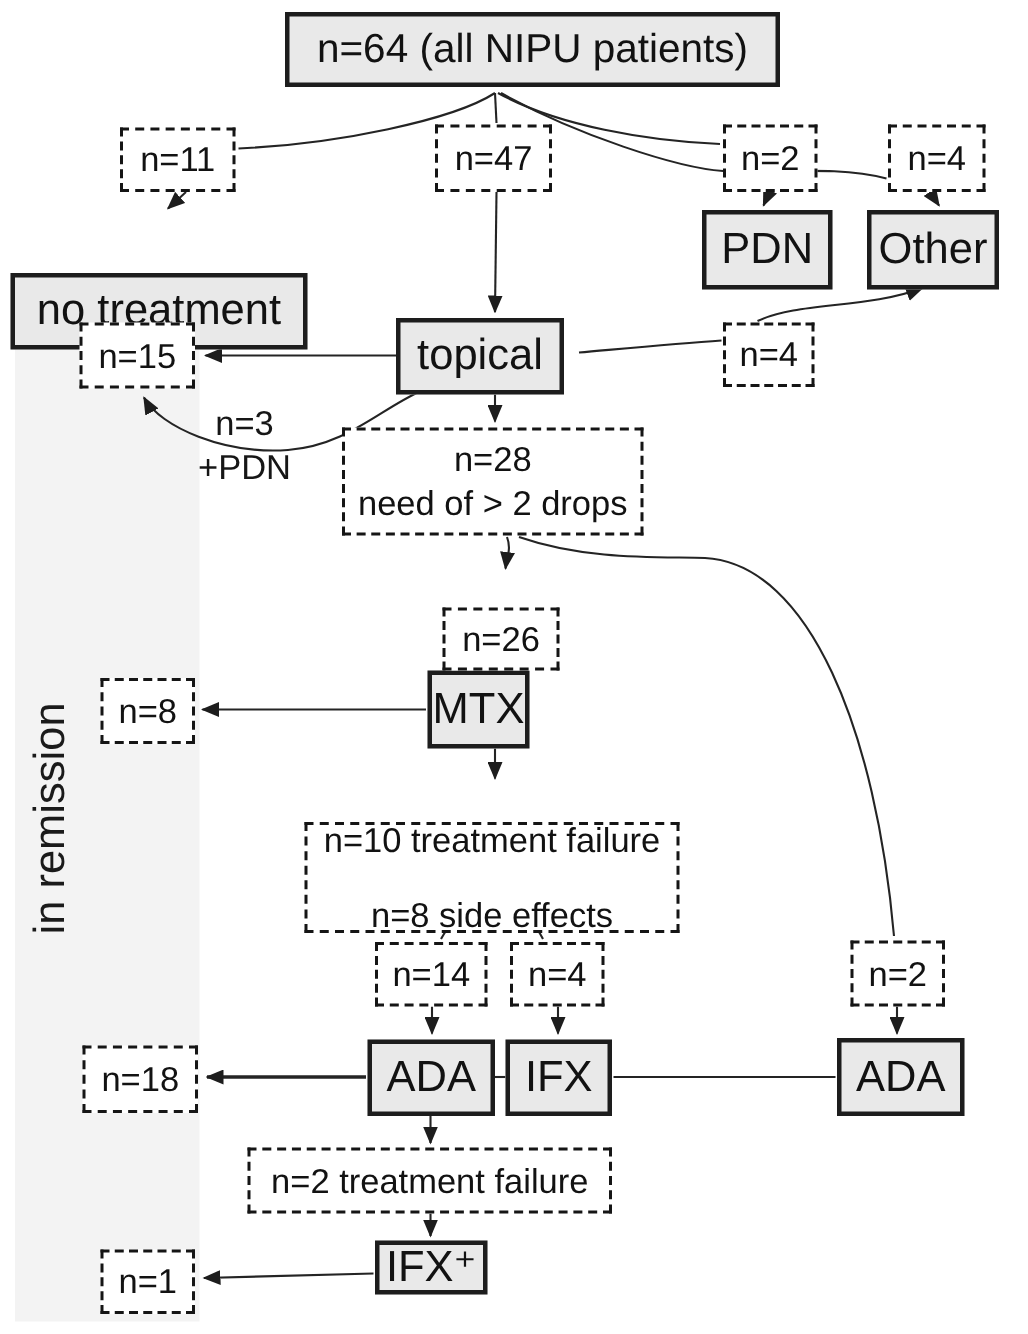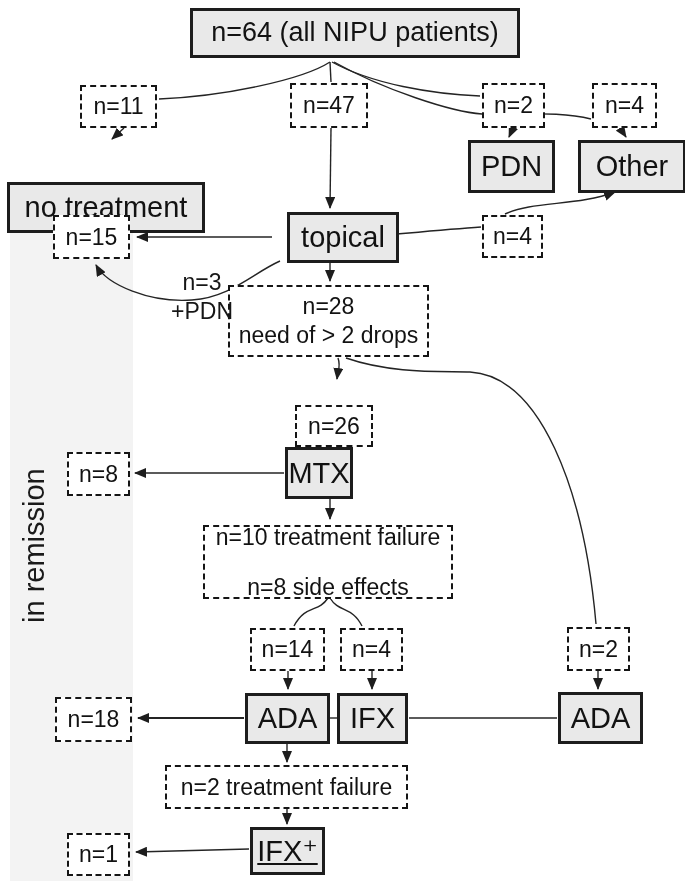--- a/index.html
+++ b/index.html
@@ -93,49 +93,49 @@
 
       <path d="M287,744 L287,762" marker-end="url(#arw)"></path>
       <path d="M287,809 L287,824" marker-end="url(#arw)"></path>
       <path d="M249,849 L136,852" marker-end="url(#arw)"></path>
     </g>
   </svg>
 
   <div class="node solid big" style="left:163px;top:8px;width:330px;height:50px;margin-left:27px;">n=64 (all NIPU patients)</div>
   <div class="node solid" style="left:7px;top:142px;width:198px;height:51px;margin-top:40px;">no treatment</div>
   <div class="node solid" style="left:468px;top:140px;width:87px;height:53px;">PDN</div>
-  <div class="node solid" style="left:578px;top:140px;width:108px;height:53px;">Other</div>
-  <div class="node solid" style="left:287px;top:212px;width:112px;height:51px;">topical</div>
+  <div class="node solid" style="left:578px;top:140px;width:88px;height:53px;">Other</div>
+  <div class="node solid" style="left:264px;top:212px;width:112px;height:51px;">topical</div>
   <div class="node solid" style="left:285px;top:447px;width:68px;height:52px;">MTX</div>
   <div class="node solid" style="left:245px;top:693px;width:85px;height:51px;">ADA</div>
   <div class="node solid" style="left:337px;top:693px;width:71px;height:51px;">IFX</div>
   <div class="node solid" style="left:558px;top:692px;width:85px;height:52px;">ADA</div>
-  <div class="node solid" style="left:250px;top:827px;width:75px;height:48px;text-decoration:underline;">IFX⁺</div>
+  <div class="node solid" style="left:250px;top:827px;width:75px;height:36px;">IFX⁺</div>
 
   <div class="node dashed" style="left:80px;top:85px;width:77px;height:43px;">n=11</div>
   <div class="node dashed" style="left:290px;top:83px;width:78px;height:45px;">n=47</div>
   <div class="node dashed" style="left:482px;top:83px;width:63px;height:45px;">n=2</div>
   <div class="node dashed" style="left:592px;top:83px;width:65px;height:45px;">n=4</div>
   <div class="node dashed" style="left:53px;top:215px;width:77px;height:44px;">n=15</div>
   <div class="node dashed" style="left:482px;top:215px;width:61px;height:43px;">n=4</div>
   <div class="node dashed" style="left:228px;top:285px;width:201px;height:72px;">
     <span>n=28</span>
     <span>need of &gt; 2 drops</span>
   </div>
   <div class="node dashed" style="left:295px;top:405px;width:78px;height:42px;">n=26</div>
   <div class="node dashed" style="left:67px;top:452px;width:63px;height:44px;">n=8</div>
-  <div class="node dashed" style="left:203px;top:525px;width:250px;height:74px;gap:21px;">
+  <div class="node dashed" style="left:203px;top:548px;width:250px;height:74px;gap:21px;">
     <span>n=10 treatment failure</span>
     <span>n=8 side effects</span>
   </div>
   <div class="node dashed" style="left:250px;top:628px;width:75px;height:43px;">n=14</div>
   <div class="node dashed" style="left:340px;top:628px;width:63px;height:43px;">n=4</div>
   <div class="node dashed" style="left:567px;top:627px;width:63px;height:44px;">n=2</div>
   <div class="node dashed" style="left:55px;top:697px;width:77px;height:45px;">n=18</div>
   <div class="node dashed" style="left:165px;top:765px;width:243px;height:44px;">n=2 treatment failure</div>
   <div class="node dashed" style="left:67px;top:833px;width:63px;height:43px;text-align:right;">n=1</div>
 
-  <div class="edge-label" style="left:130px;top:268px;width:66px;margin-left:39px;">
+  <div class="edge-label" style="left:130px;top:268px;width:66px;">
     <div>n=3</div>
     <div>+PDN</div>
   </div>
 
 </div>
 
 </body></html>

